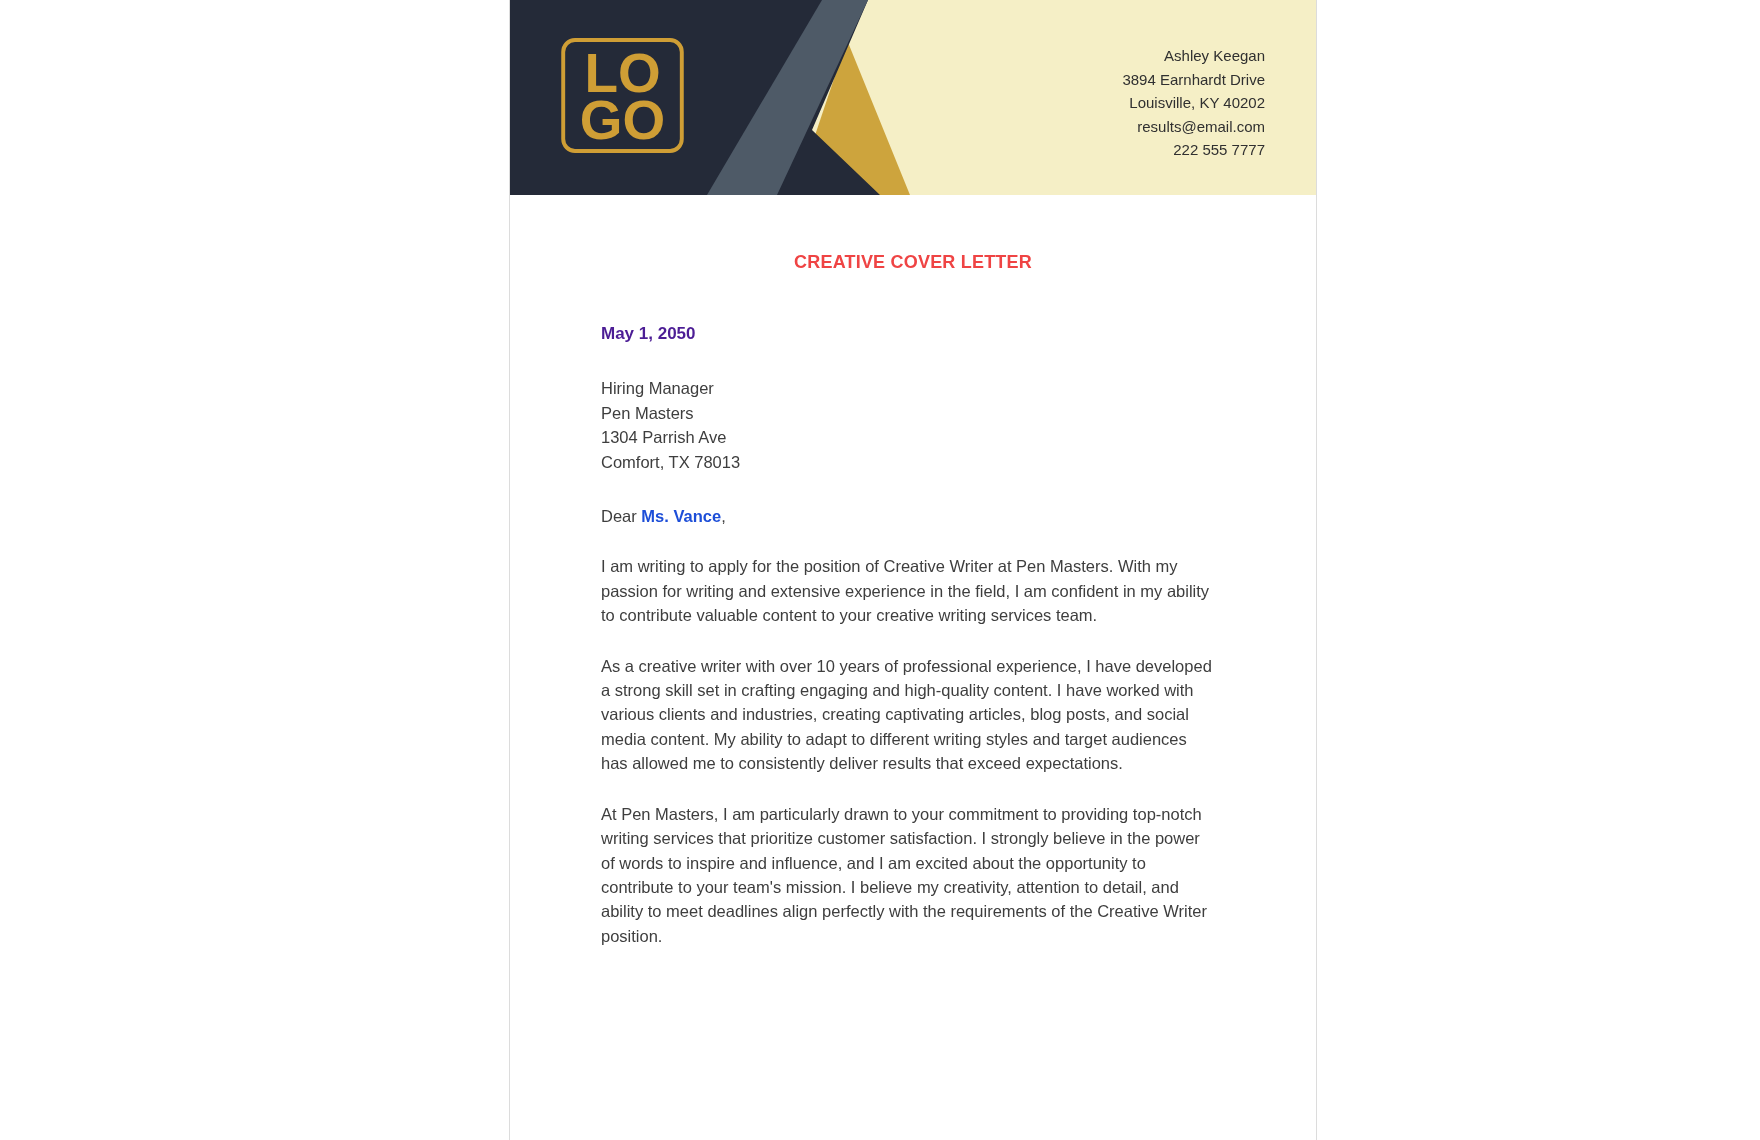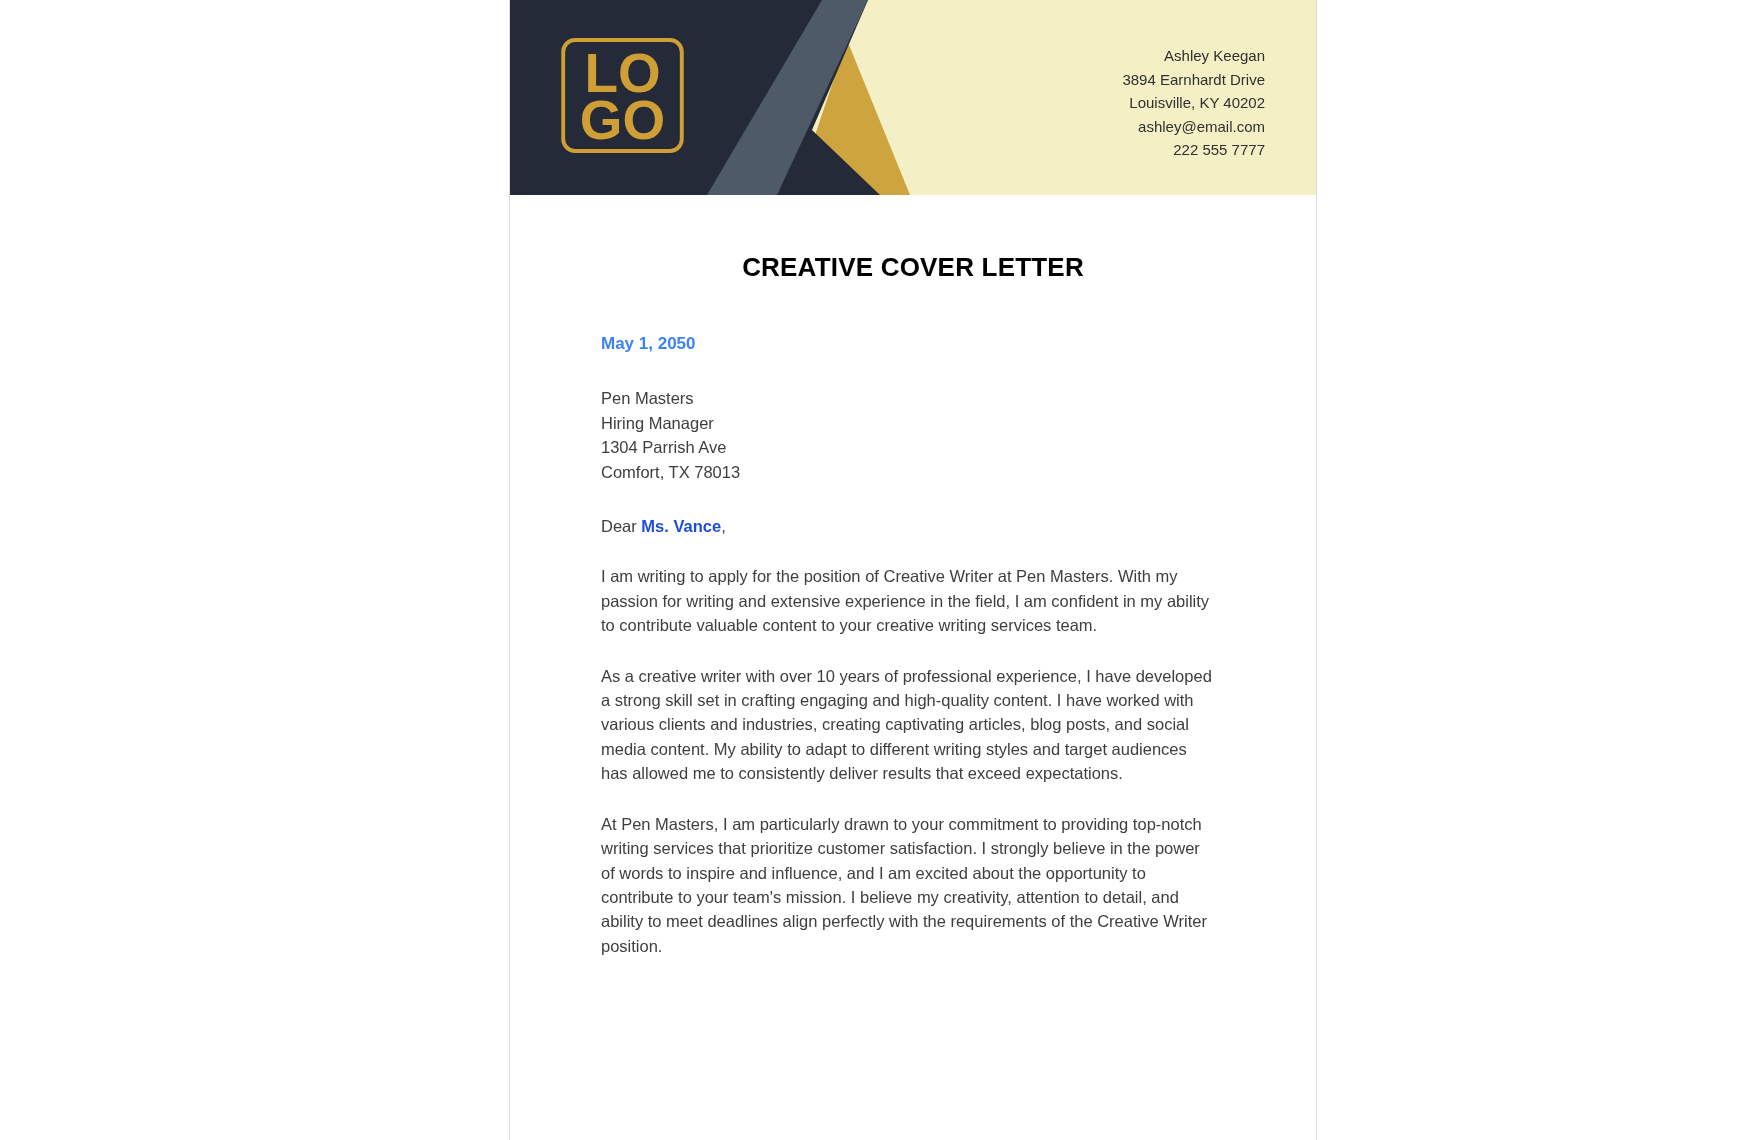--- a/index.html
+++ b/index.html
@@ -26,27 +26,27 @@
     color:#cf9e35;font-weight:700;font-size:56px;line-height:47px;letter-spacing:0px;
     transform:scaleX(.98);
   }
   .contact{
     position:absolute;right:51px;top:44px;text-align:right;
     font-size:15px;line-height:23.5px;color:#303030;
   }
   
   .title{
     margin:57px 0 0 0;text-align:center;
-    font-size:26px;font-weight:700;letter-spacing:.2px;color:#000000;
+    font-size:18px;font-weight:700;letter-spacing:.2px;color:#ef4444;
   }
   .content{
     margin-left:91px;width:612px;
     font-size:16.5px;line-height:24.4px;color:#3e3e3e;
   }
-  .date{margin-top:49px;font-weight:700;color:#3b82f6;font-size:17px;}
+  .date{margin-top:49px;font-weight:700;color:#4c1d95;font-size:17px;}
   .recipient{margin-top:30px;}
   .recipient .r-name{font-weight:700;color:#1d1d1d;}
   .greeting{margin-top:30px;}
   .greeting .g-bold{font-weight:700;color:#1d4ed8;}
   .para{margin-top:26px;}
   .closing-line{margin-top:26px;}
 </style>
 </head>
 <body>
 
@@ -59,34 +59,34 @@
 
     <div class="logo-badge">
       <span>LO</span>
       <span>GO</span>
     </div>
 
     <div class="contact">
       <div>Ashley Keegan</div>
       <div>3894 Earnhardt Drive</div>
       <div>Louisville, KY 40202</div>
-      <div>ashley@email.com</div>
+      <div>results@email.com</div>
       <div>222 555 7777</div>
     </div>
   </div>
 
   <div class="title">CREATIVE COVER LETTER</div>
 
   <div class="content">
 
     <div class="date">May 1, 2050</div>
 
     <div class="recipient">
+      <div>Hiring Manager</div>
       <div>Pen Masters</div>
-      <div>Hiring Manager</div>
       <div>1304 Parrish Ave</div>
       <div>Comfort, TX 78013</div>
     </div>
 
     <div class="greeting"><span>Dear </span><span class="g-bold">Ms. Vance</span><span>,</span></div>
 
     <div class="para">I am writing to apply for the position of Creative Writer at Pen Masters. With my passion for writing and extensive experience in the field, I am confident in my ability to contribute valuable content to your creative writing services team.</div>
     <div class="para">As a creative writer with over 10 years of professional experience, I have developed a strong skill set in crafting engaging and high-quality content. I have worked with various clients and industries, creating captivating articles, blog posts, and social media content. My ability to adapt to different writing styles and target audiences has allowed me to consistently deliver results that exceed expectations.</div>
     <div class="para">At Pen Masters, I am particularly drawn to your commitment to providing top-notch writing services that prioritize customer satisfaction. I strongly believe in the power of words to inspire and influence, and I am excited about the opportunity to contribute to your team's mission. I believe my creativity, attention to detail, and ability to meet deadlines align perfectly with the requirements of the Creative Writer position.</div>
 

